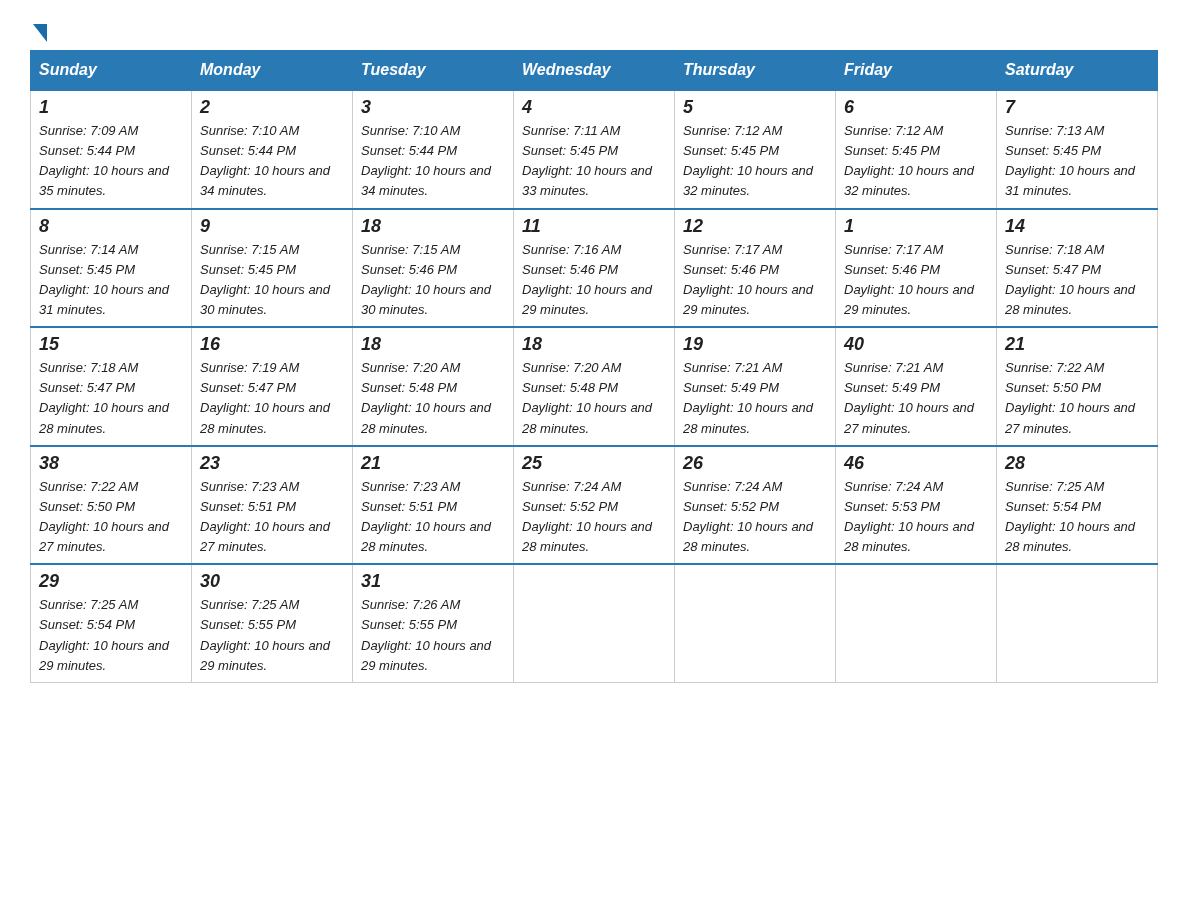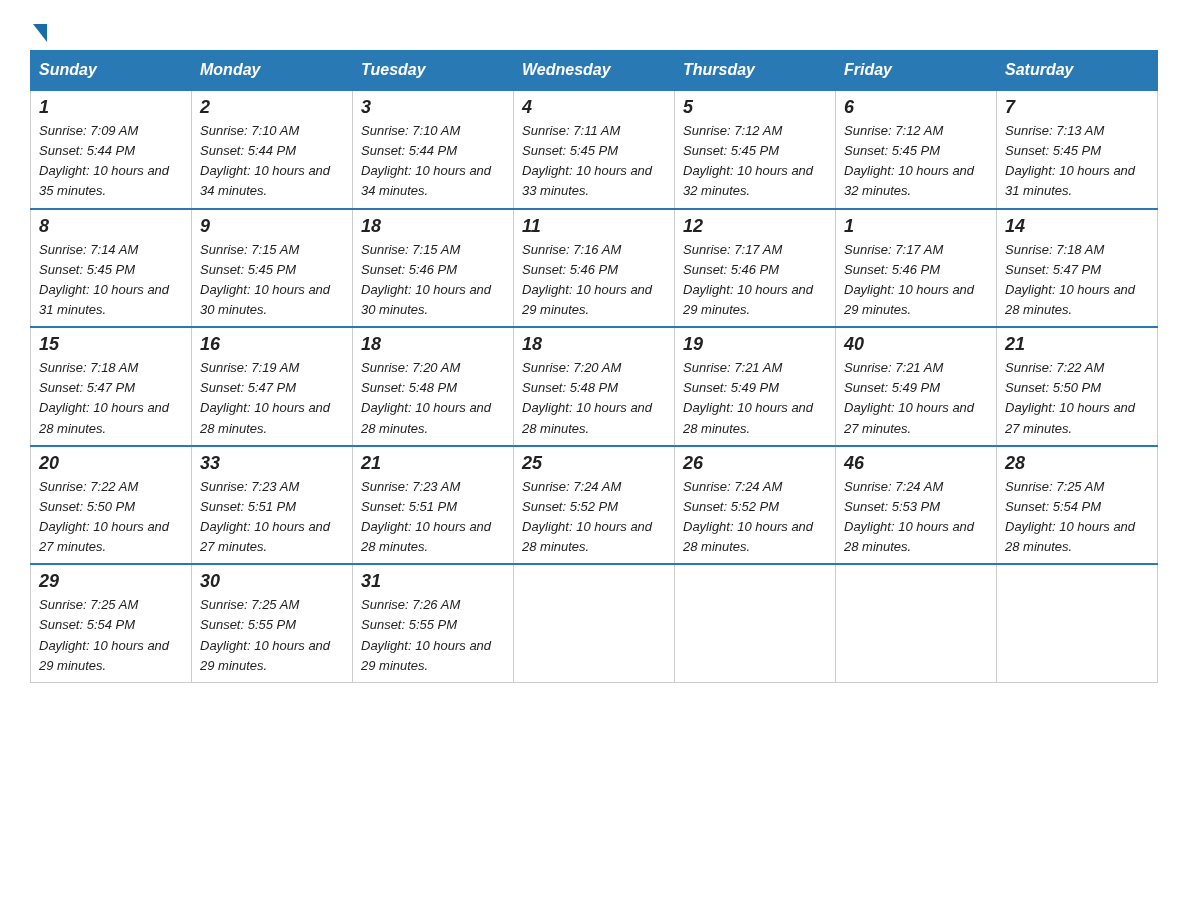--- a/index.html
+++ b/index.html
@@ -301,29 +301,29 @@
         <span class="day-number">21</span>
         <div class="day-info">
           Sunrise: 7:22 AM<br>
           Sunset: 5:50 PM<br>
           Daylight: 10 hours and 27 minutes.
         </div>
       </td>
       </tr>
       <tr>
         <td>
-        <span class="day-number">20</span>
+        <span class="day-number">38</span>
         <div class="day-info">
           Sunrise: 7:22 AM<br>
           Sunset: 5:50 PM<br>
           Daylight: 10 hours and 27 minutes.
         </div>
       </td>
         <td>
-        <span class="day-number">33</span>
+        <span class="day-number">23</span>
         <div class="day-info">
           Sunrise: 7:23 AM<br>
           Sunset: 5:51 PM<br>
           Daylight: 10 hours and 27 minutes.
         </div>
       </td>
         <td>
         <span class="day-number">21</span>
         <div class="day-info">
           Sunrise: 7:23 AM<br>

